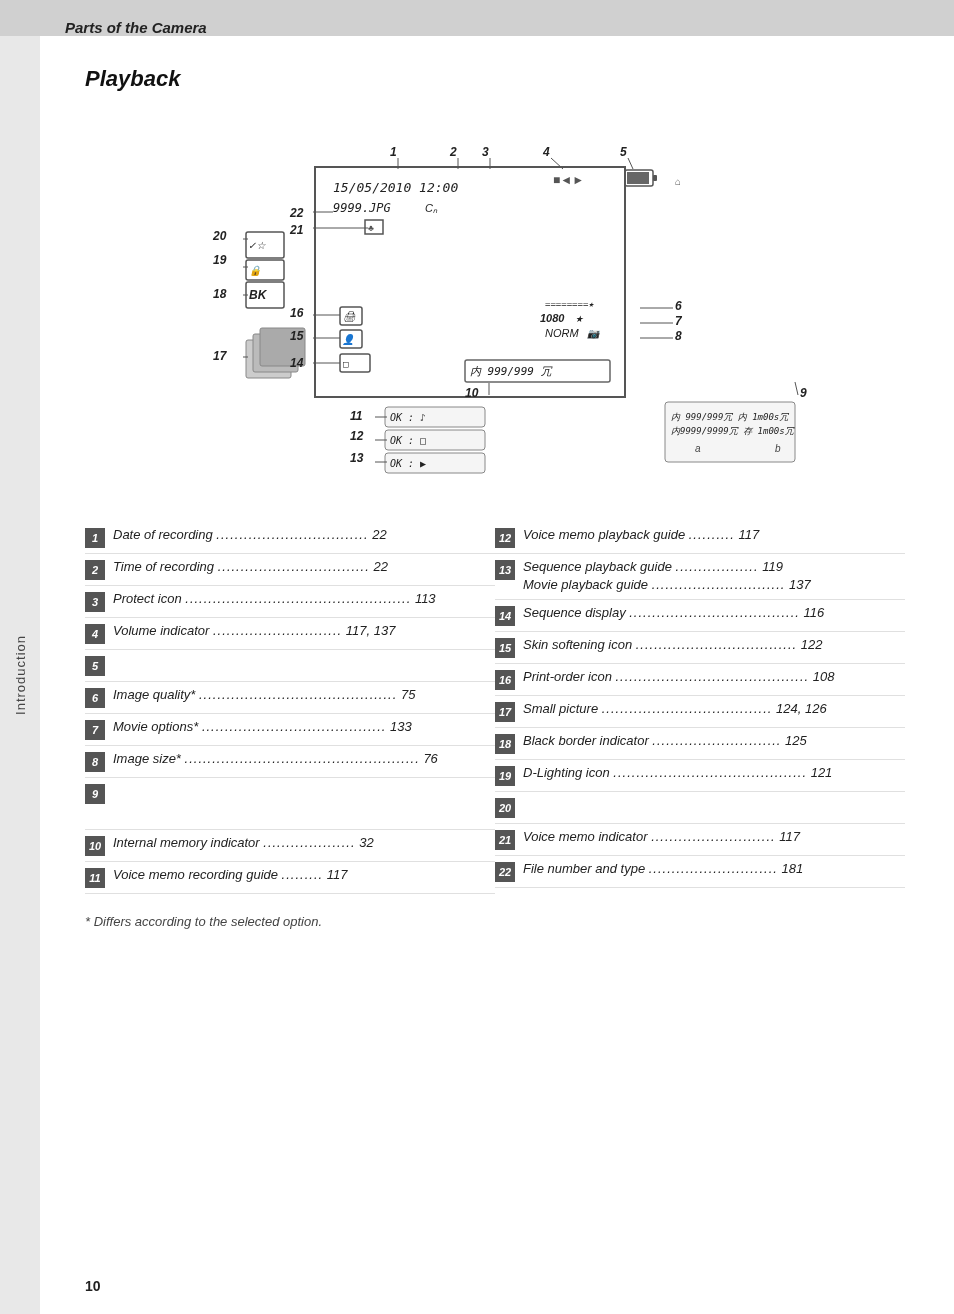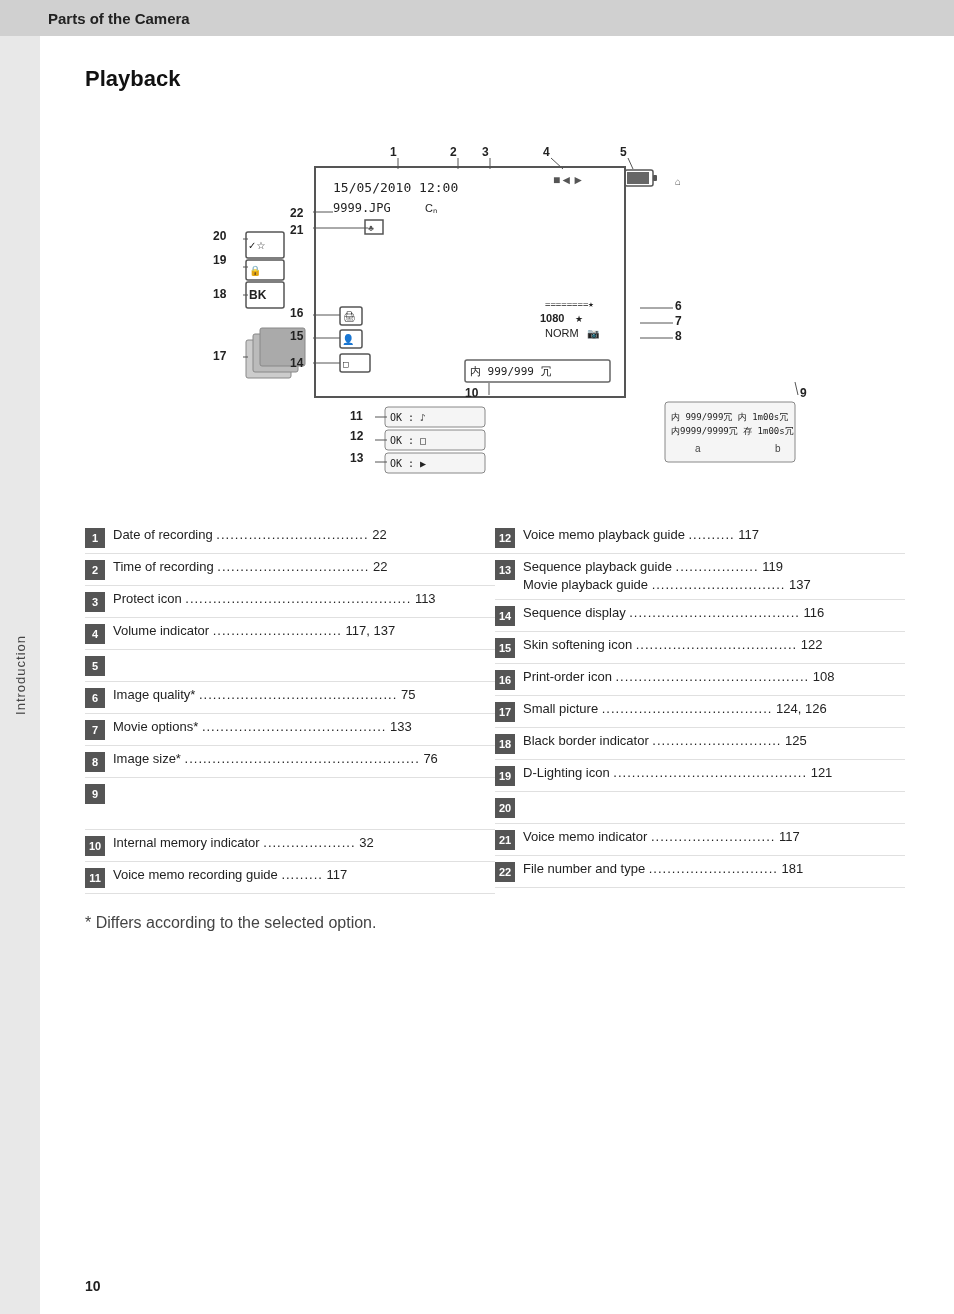--- a/index.html
+++ b/index.html
@@ -9,22 +9,23 @@
       background: #ffffff;
       font-family: Arial, Helvetica, sans-serif;
       font-size: 14px;
       color: #222;
       position: relative;
     }
     .top-bar {
       background: #d0d0d0;
       height: 36px;
       display: flex;
-      align-items: center;
-      padding-left: 48px;
+      align-items: flex-end;
+      padding-left: 65px;
+      font-style: italic;
     }
     .top-bar-title {
       font-size: 15px;
       font-weight: bold;
       color: #222;
     }
     .sidebar {
       position: absolute;
       left: 0;
       top: 36px;
@@ -38,20 +39,21 @@
     .sidebar-label {
       writing-mode: vertical-rl;
       transform: rotate(180deg);
       font-size: 13px;
       color: #444;
       letter-spacing: 1px;
     }
     .main-content {
       margin-left: 40px;
       padding: 30px 40px 40px 45px;
+      font-style: italic;
     }
     .section-title {
       font-size: 22px;
       font-weight: bold;
       margin-bottom: 20px;
       color: #111;
     }
     
     .diagram-container {
       position: relative;
@@ -99,21 +101,21 @@
       line-height: 1.4;
     }
     .ref-text .dots {
       letter-spacing: 1px;
     }
     .ref-page {
       font-weight: normal;
       color: #222;
     }
     .footnote {
-      font-size: 16px;
+      font-size: 13px;
       color: #444;
       margin-top: 8px;
     }
     .page-number {
       position: absolute;
       bottom: 20px;
       left: 85px;
       font-size: 14px;
       font-weight: bold;
     }

